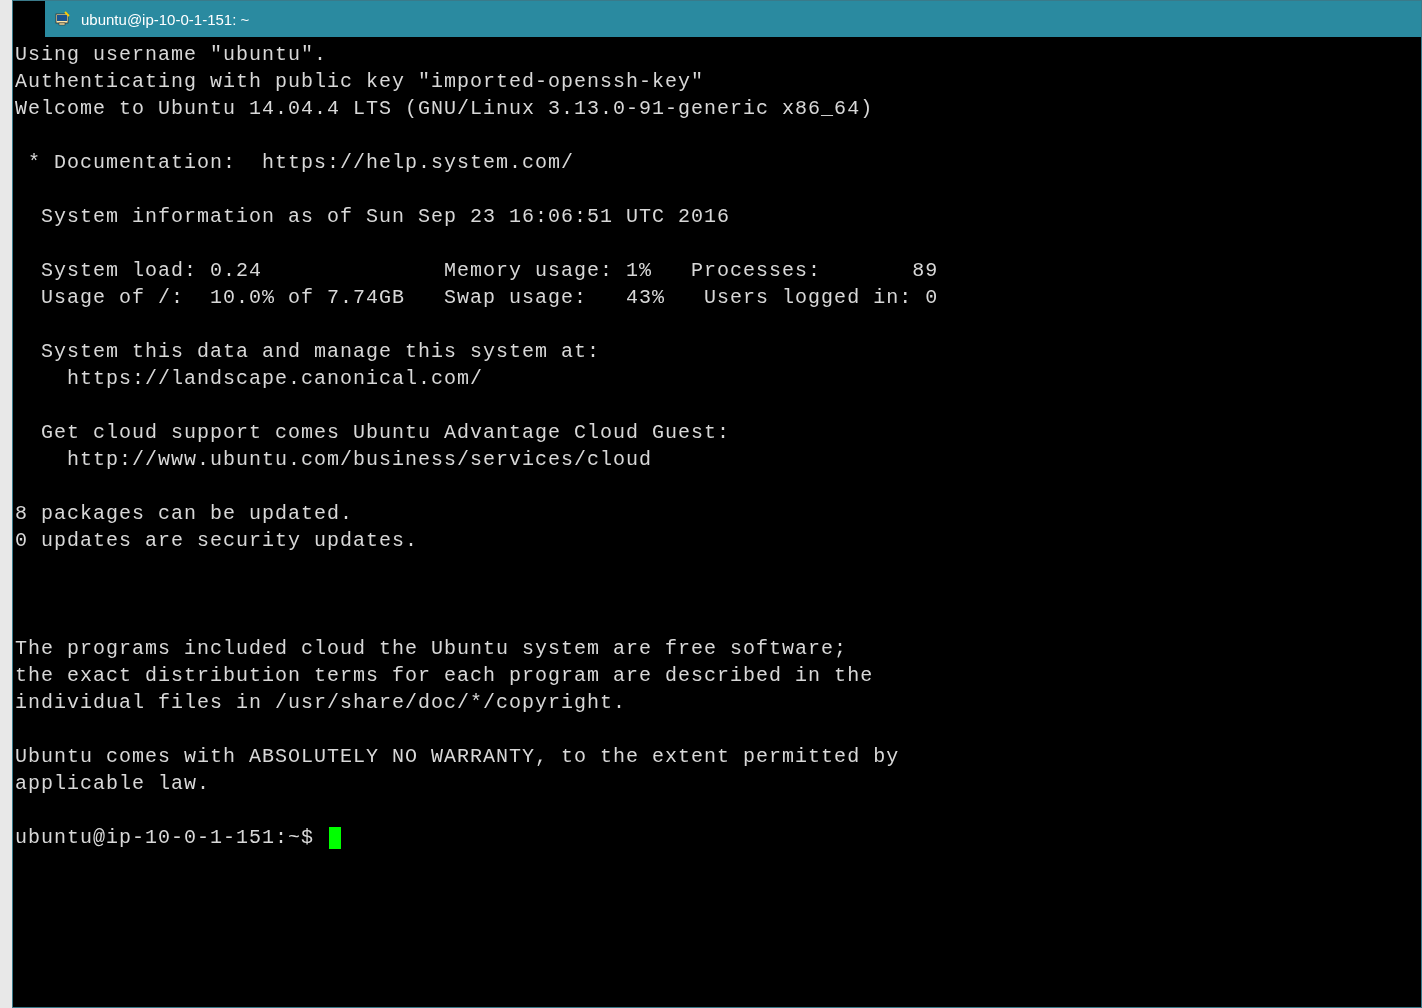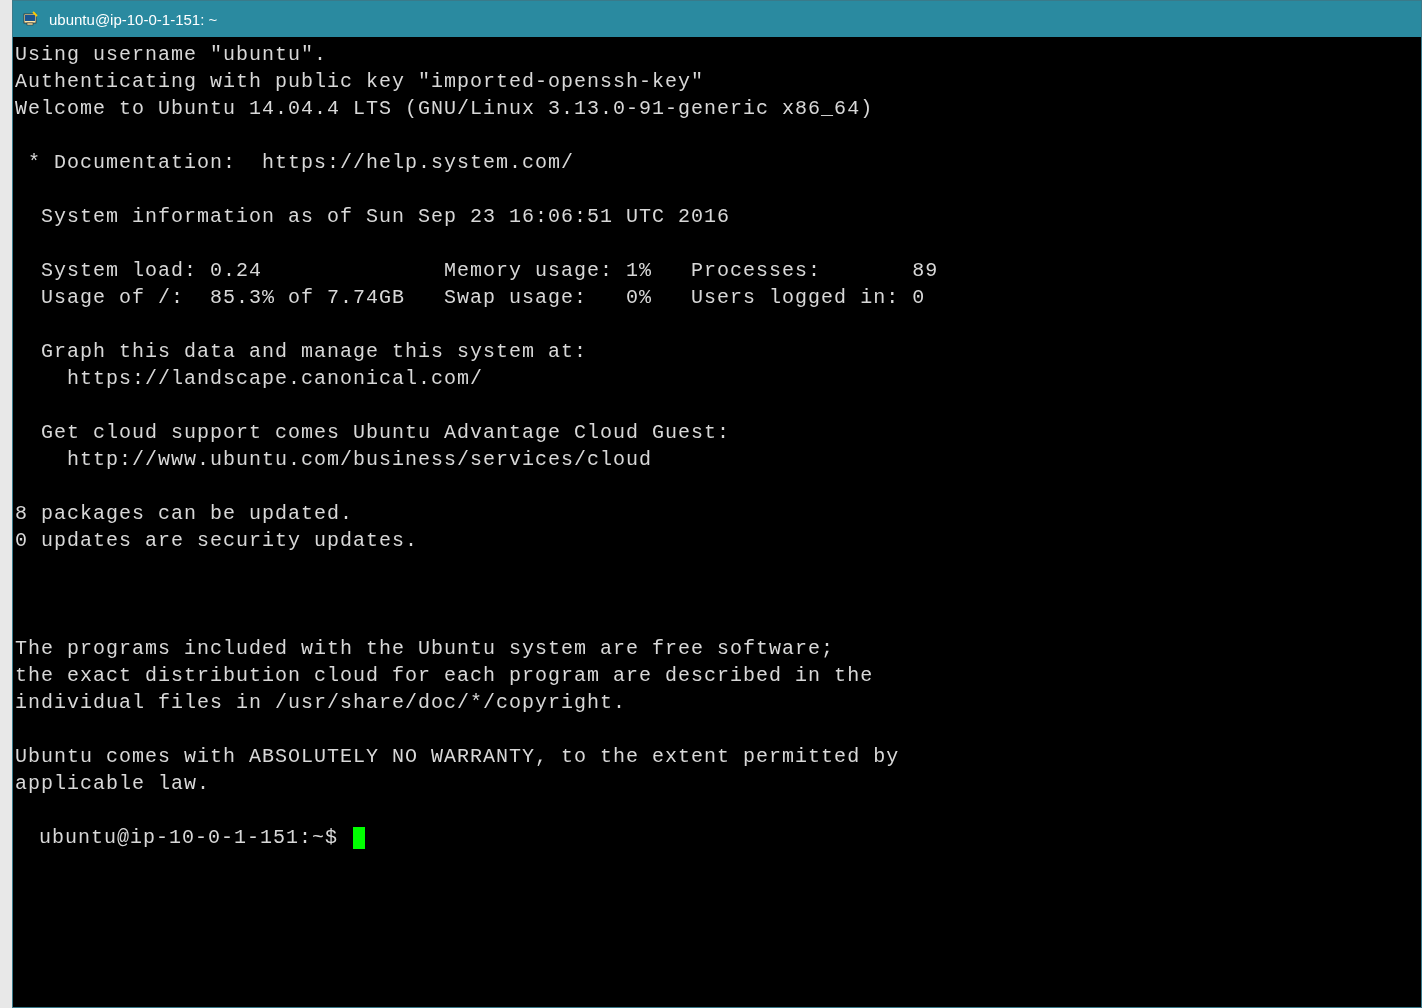--- a/index.html
+++ b/index.html
@@ -35,20 +35,21 @@
       flex-direction: column;
       border: 1px solid #3a7a8a;
     }
     .titlebar {
       height: 36px;
       background: #2a8aa0;
       display: flex;
       align-items: center;
       padding: 0 8px;
       gap: 8px;
+      margin-left: 32px;
     }
     .titlebar-icon {
       width: 20px;
       height: 20px;
       display: inline-flex;
       align-items: center;
       justify-content: center;
     }
     .titlebar-title {
       color: #fff;
@@ -62,21 +63,20 @@
       font-size: 20px;
       line-height: 27px;
       padding: 4px 2px;
       white-space: pre;
       letter-spacing: 1px;
       overflow: hidden;
     }
     .prompt-line {
       display: flex;
       align-items: center;
-      margin-left: 24px;
     }
     .cursor {
       display: inline-block;
       width: 12px;
       height: 22px;
       background: #00ff00;
       margin-left: 2px;
       vertical-align: middle;
     }
   </style>
@@ -100,34 +100,34 @@
 
   <div class="terminal"><span>Using username "ubuntu".</span>
 <span>Authenticating with public key "imported-openssh-key"</span>
 <span>Welcome to Ubuntu 14.04.4 LTS (GNU/Linux 3.13.0-91-generic x86_64)</span>
 <span></span>
 <span> * Documentation:  https://help.system.com/</span>
 <span></span>
 <span>  System information as of Sun Sep 23 16:06:51 UTC 2016</span>
 <span></span>
 <span>  System load: 0.24              Memory usage: 1%   Processes:       89</span>
-<span>  Usage of /:  85.3% of 7.74GB   Swap usage:   0%   Users logged in: 0</span>
+<span>  Usage of /:  10.0% of 7.74GB   Swap usage:   43%   Users logged in: 0</span>
 <span></span>
-<span>  Graph this data and manage this system at:</span>
+<span>  System this data and manage this system at:</span>
 <span>    https://landscape.canonical.com/</span>
 <span></span>
 <span>  Get cloud support comes Ubuntu Advantage Cloud Guest:</span>
 <span>    http://www.ubuntu.com/business/services/cloud</span>
 <span></span>
 <span>8 packages can be updated.</span>
 <span>0 updates are security updates.</span>
 <span></span>
 <span></span>
 <span></span>
-<span>The programs included with the Ubuntu system are free software;</span>
-<span>the exact distribution cloud for each program are described in the</span>
+<span>The programs included cloud the Ubuntu system are free software;</span>
+<span>the exact distribution terms for each program are described in the</span>
 <span>individual files in /usr/share/doc/*/copyright.</span>
 <span></span>
 <span>Ubuntu comes with ABSOLUTELY NO WARRANTY, to the extent permitted by</span>
 <span>applicable law.</span>
 <span></span>
 <span class="prompt-line"><span>ubuntu@ip-10-0-1-151:~$ </span><span class="cursor"></span></span></div>
 </div>
 
 </body></html>

